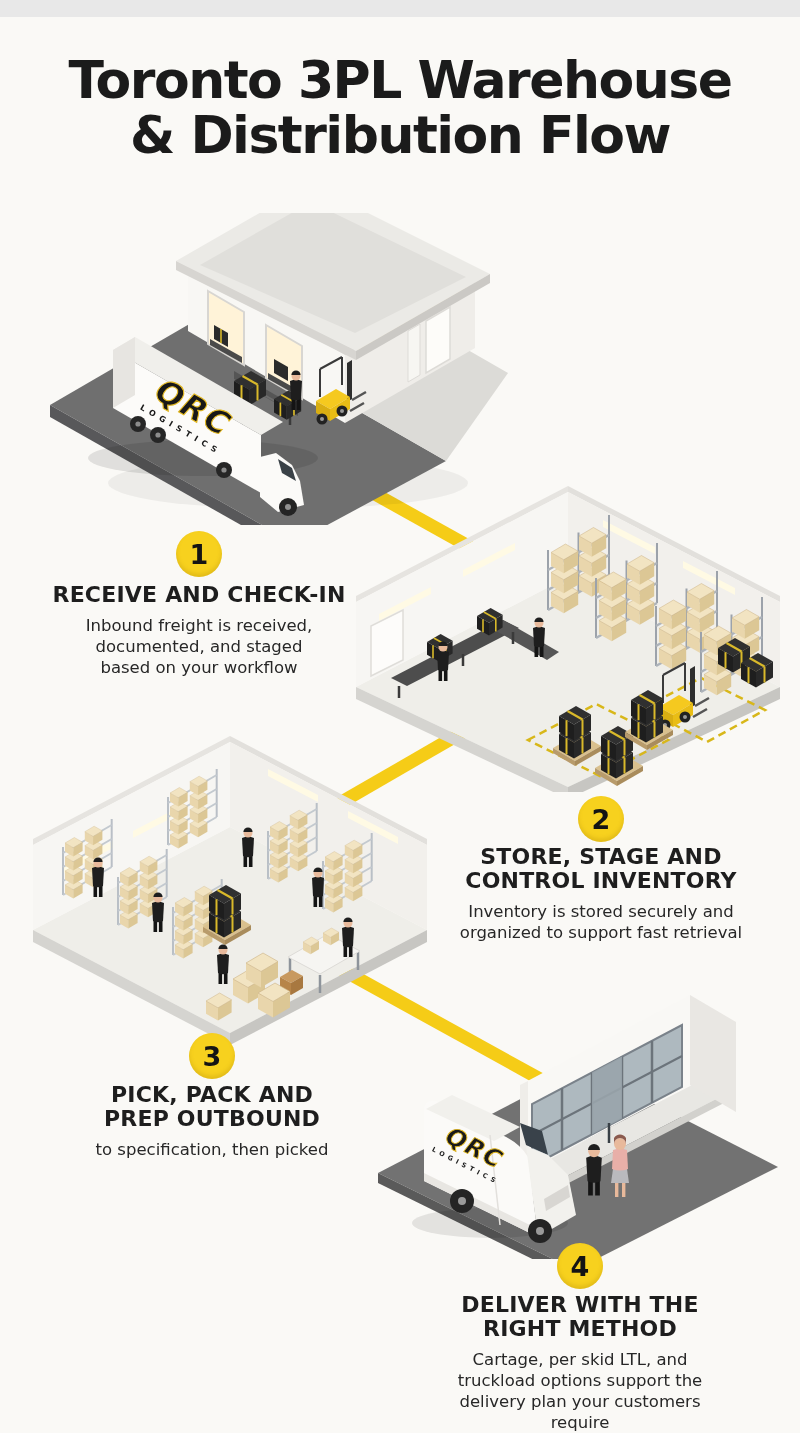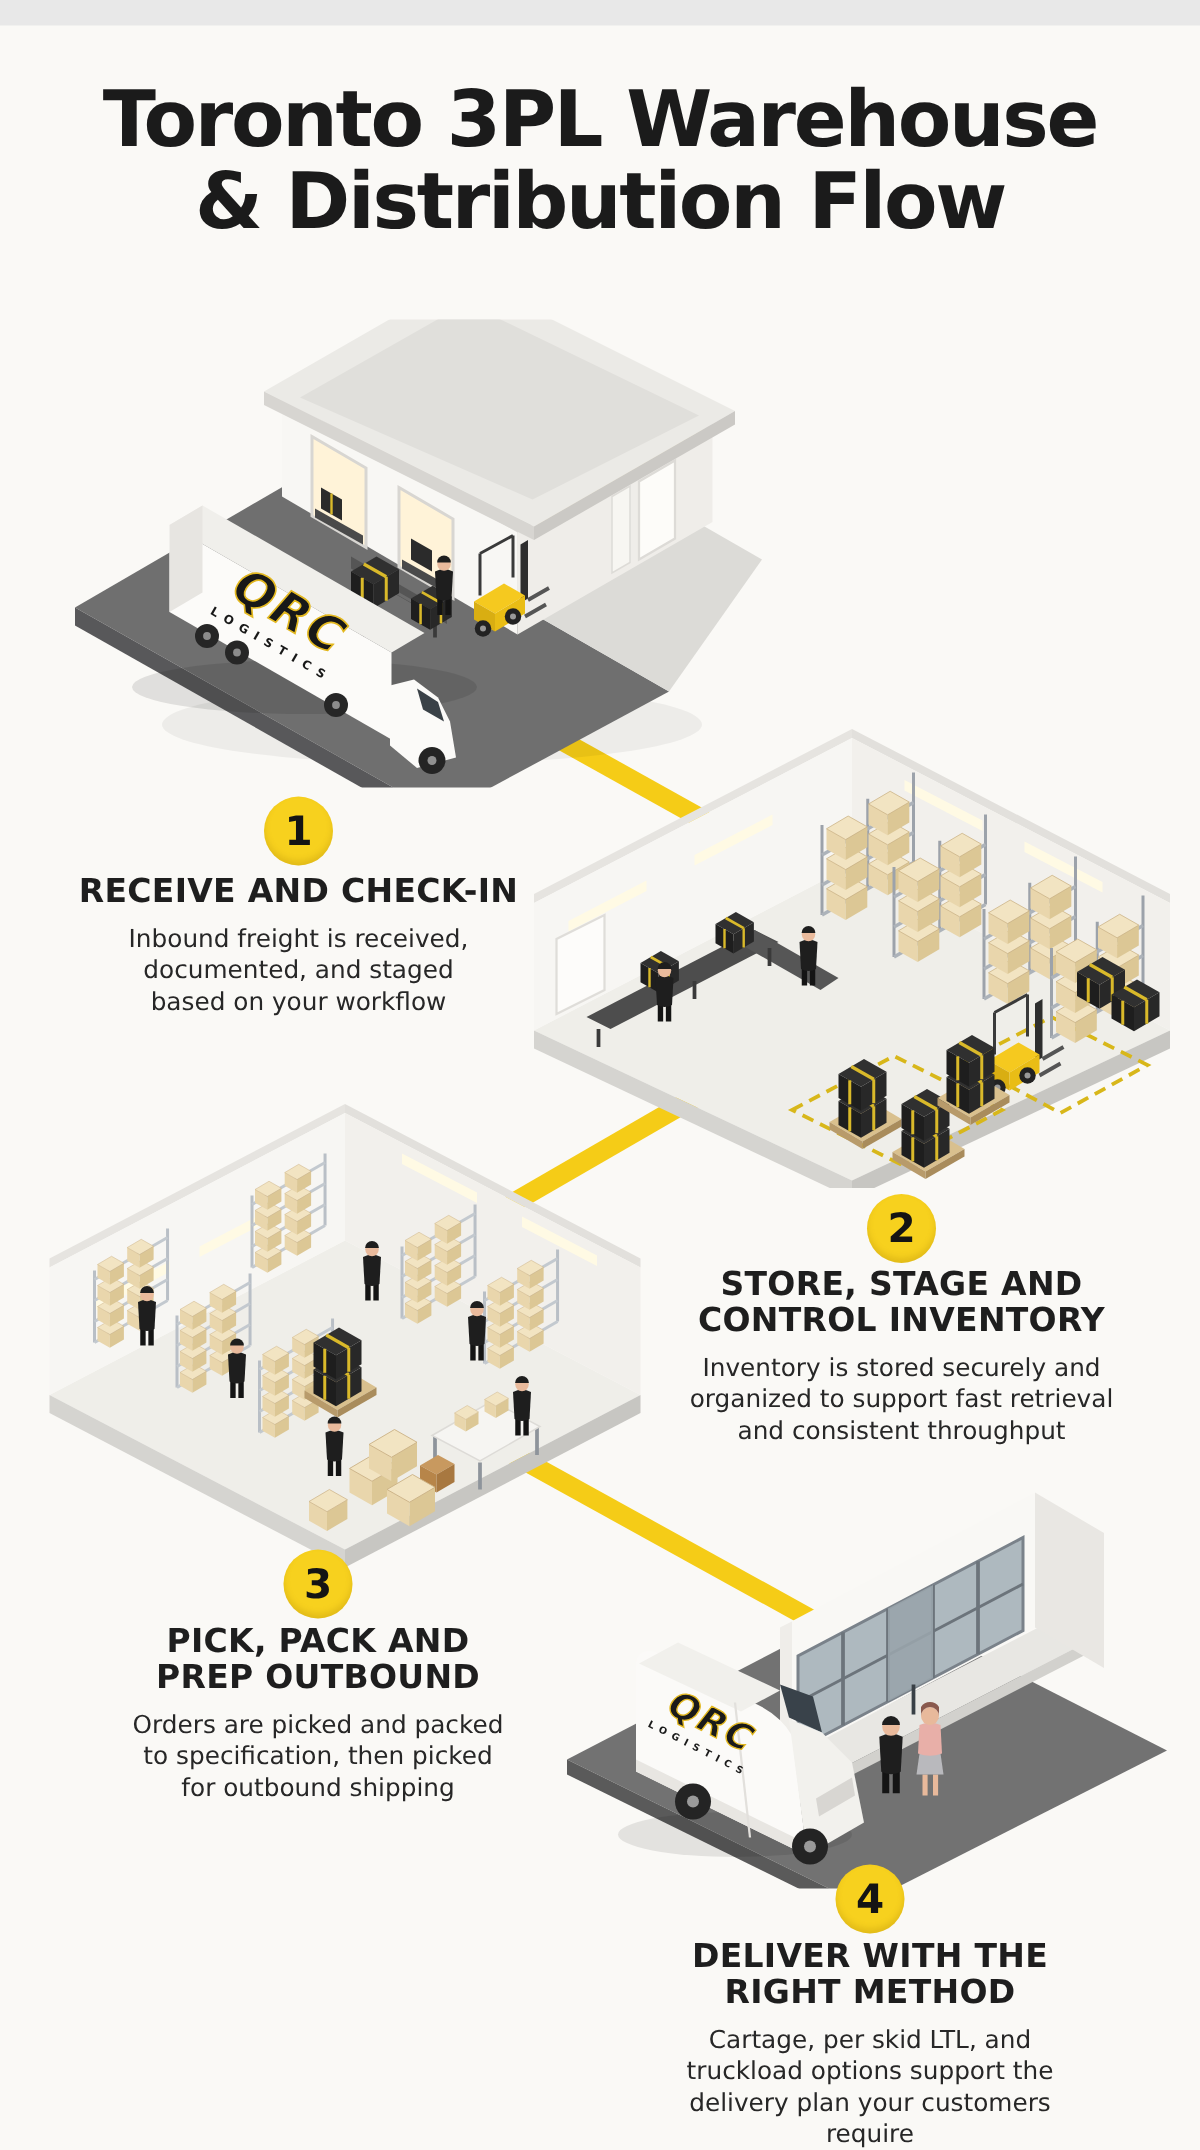--- a/index.html
+++ b/index.html
@@ -355,36 +355,33 @@
     <span>2</span>
   </div>
   <div class="step-text" style="left:427px;top:828px;width:348px">
     <div class="step-title">
       <span>STORE, STAGE AND</span>
       <span>CONTROL INVENTORY</span>
     </div>
     <div class="step-desc">
       <span>Inventory is stored securely and</span>
       <span>organized to support fast retrieval</span>
-      <span>and consistent throughput</span>
     </div>
   </div>
 
   <div class="badge" style="left:189px;top:1016px">
     <span>3</span>
   </div>
   <div class="step-text" style="left:52px;top:1066px;width:320px">
     <div class="step-title">
       <span>PICK, PACK AND</span>
       <span>PREP OUTBOUND</span>
     </div>
     <div class="step-desc">
-      <span>Orders are picked and packed</span>
       <span>to specification, then picked</span>
-      <span>for outbound shipping</span>
     </div>
   </div>
 
   <div class="badge" style="left:557px;top:1226px">
     <span>4</span>
   </div>
   <div class="step-text" style="left:420px;top:1276px;width:320px">
     <div class="step-title">
       <span>DELIVER WITH THE</span>
       <span>RIGHT METHOD</span>

